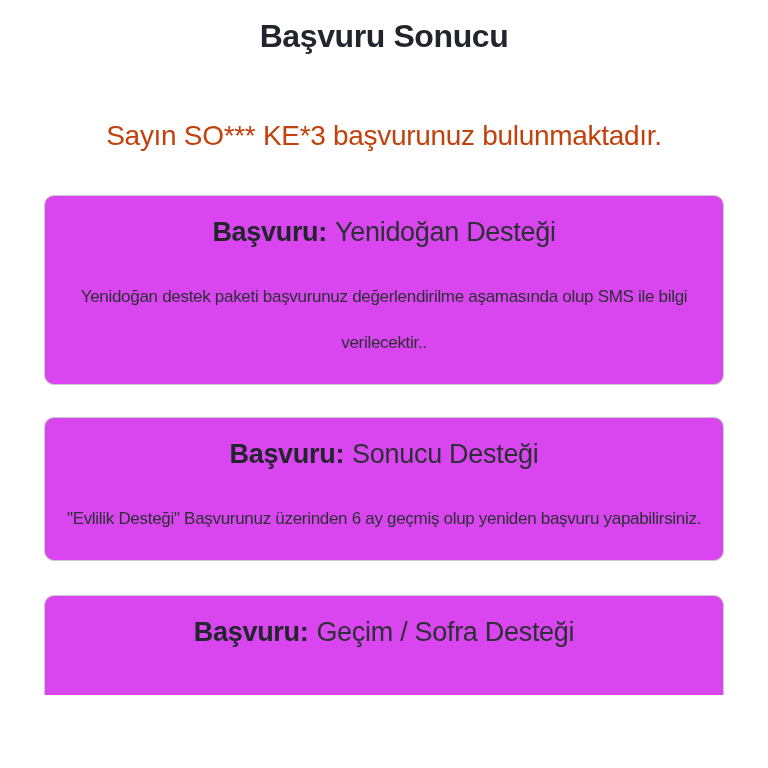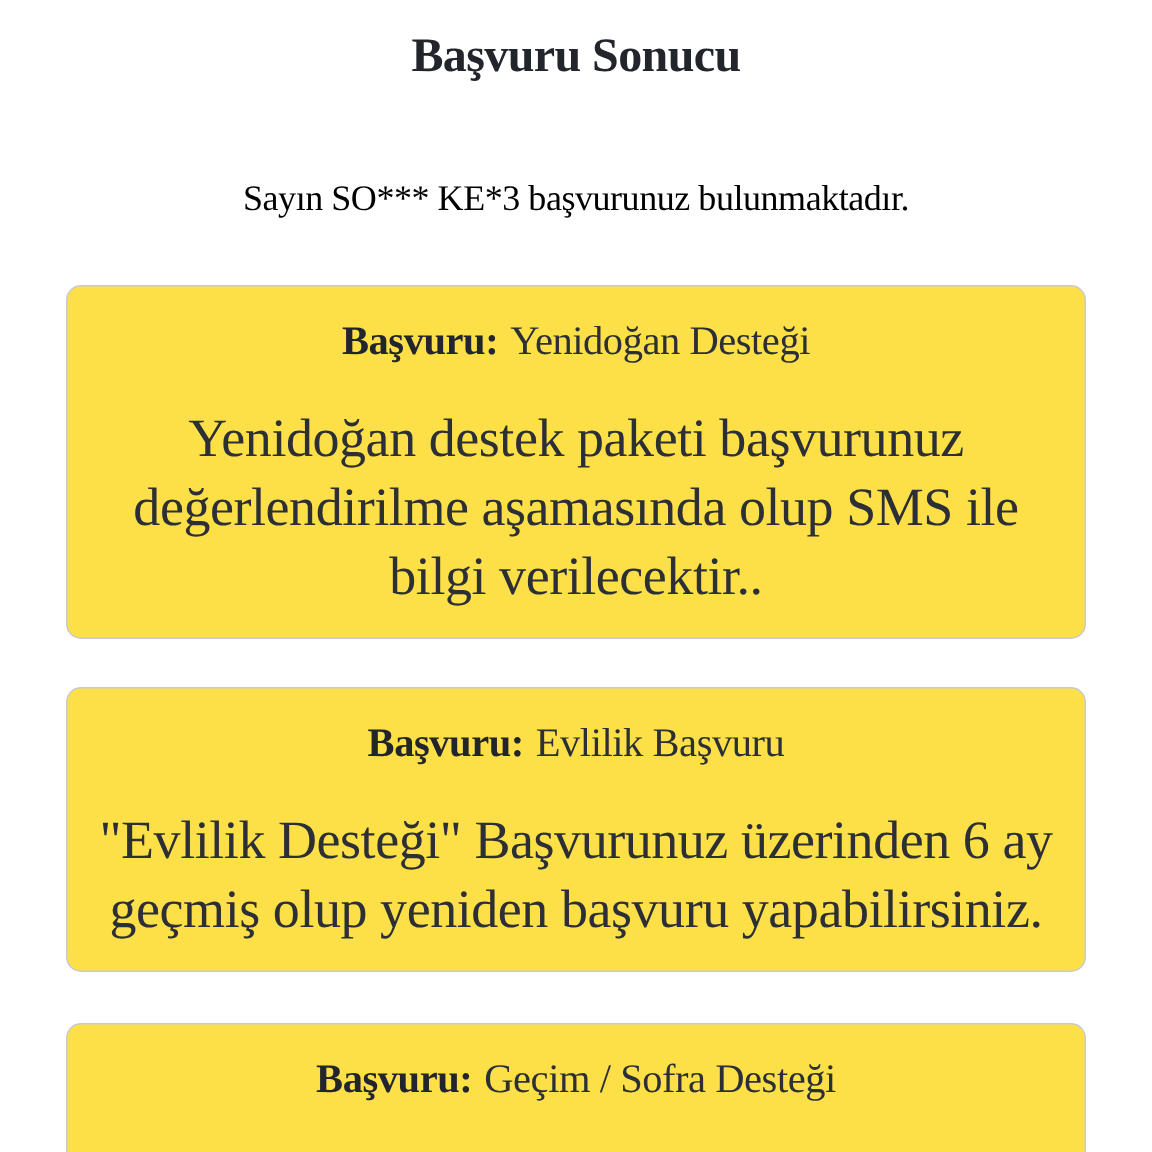--- a/index.html
+++ b/index.html
@@ -1,15 +1,15 @@
 <!DOCTYPE html>
 <html><head>
 <meta charset="utf-8">
 <style>
-  * { box-sizing: border-box; margin: 0; padding: 0; font-family: Liberation Serif, serif; }
+  * { box-sizing: border-box; margin: 0; padding: 0; }
   html, body {
     width: 768px;
     height: 768px;
     overflow: hidden;
     background: #ffffff;
     font-family: "Liberation Sans", sans-serif;
     color: #25282e;
   }
   .page {
     width: 768px;
@@ -20,49 +20,49 @@
   .page-title {
     text-align: center;
     font-size: 32px;
     font-weight: 700;
     letter-spacing: -0.4px;
     color: #22252b;
   }
   .greeting {
     margin-top: 65px;
     text-align: center;
-    font-size: 24px;
+    font-size: 28px;
     font-weight: 400;
     letter-spacing: -0.3px;
-    color: #000000;
+    color: #c2410c;
   }
   .card {
     margin-top: 43px;
     border: 1px solid #c8cacc;
     border-radius: 10px;
     padding: 14px 20px 18px 20px;
-    background: #fde047;
+    background: #d946ef;
   }
   .card + .card { margin-top: 32px; }
   .card-line {
     text-align: center;
     font-size: 27px;
     line-height: 45px;
     letter-spacing: -0.3px;
     color: #2c2f35;
   }
   .card-line .label {
     font-weight: 700;
     color: #22252b;
     margin-right: 8px;
   }
   .card-desc {
     margin-top: 19px;
     text-align: center;
-    font-size: 36px;
+    font-size: 17px;
     line-height: 46px;
     letter-spacing: -0.3px;
     color: #2c2f35;
   }
   .card.truncated {
     margin-top: 34px;
     border-bottom: none;
     border-bottom-left-radius: 0;
     border-bottom-right-radius: 0;
     padding-bottom: 40px;
@@ -79,21 +79,21 @@
 
   <div class="card">
     <div class="card-line">
       <span class="label">Başvuru:</span><span>Yenidoğan Desteği</span>
     </div>
     <div class="card-desc">Yenidoğan destek paketi başvurunuz değerlendirilme aşamasında olup SMS ile bilgi verilecektir..</div>
   </div>
 
   <div class="card">
     <div class="card-line">
-      <span class="label">Başvuru:</span><span>Evlilik Başvuru</span>
+      <span class="label">Başvuru:</span><span>Sonucu Desteği</span>
     </div>
     <div class="card-desc">"Evlilik Desteği" Başvurunuz üzerinden 6 ay geçmiş olup yeniden başvuru yapabilirsiniz.</div>
   </div>
 
   <div class="card truncated">
     <div class="card-line">
       <span class="label">Başvuru:</span><span>Geçim / Sofra Desteği</span>
     </div>
   </div>
 

